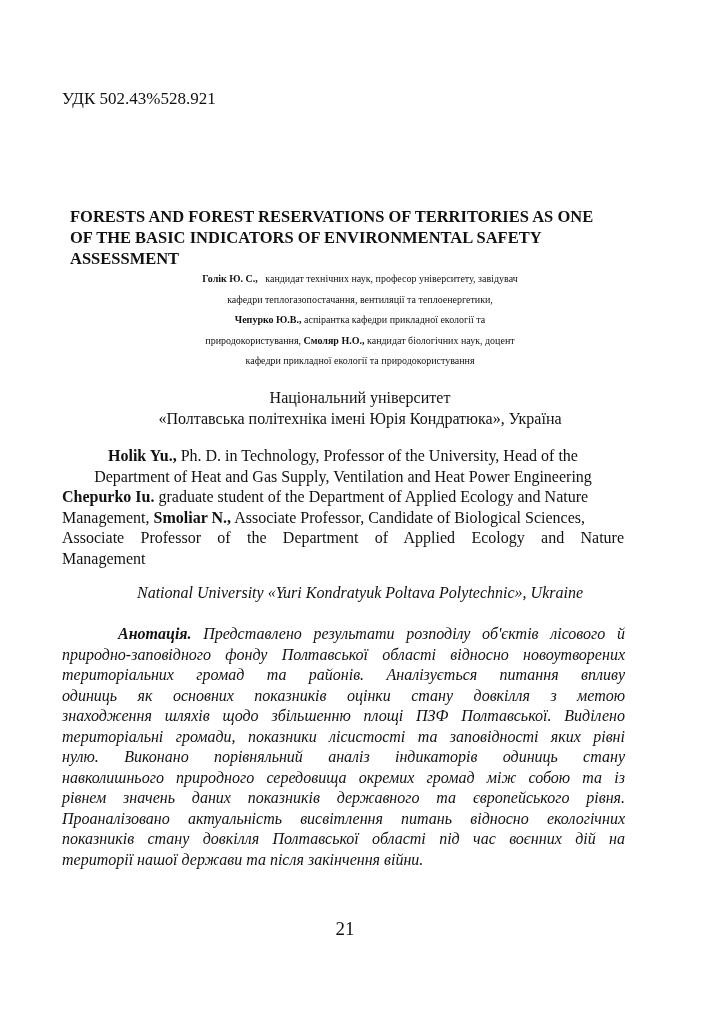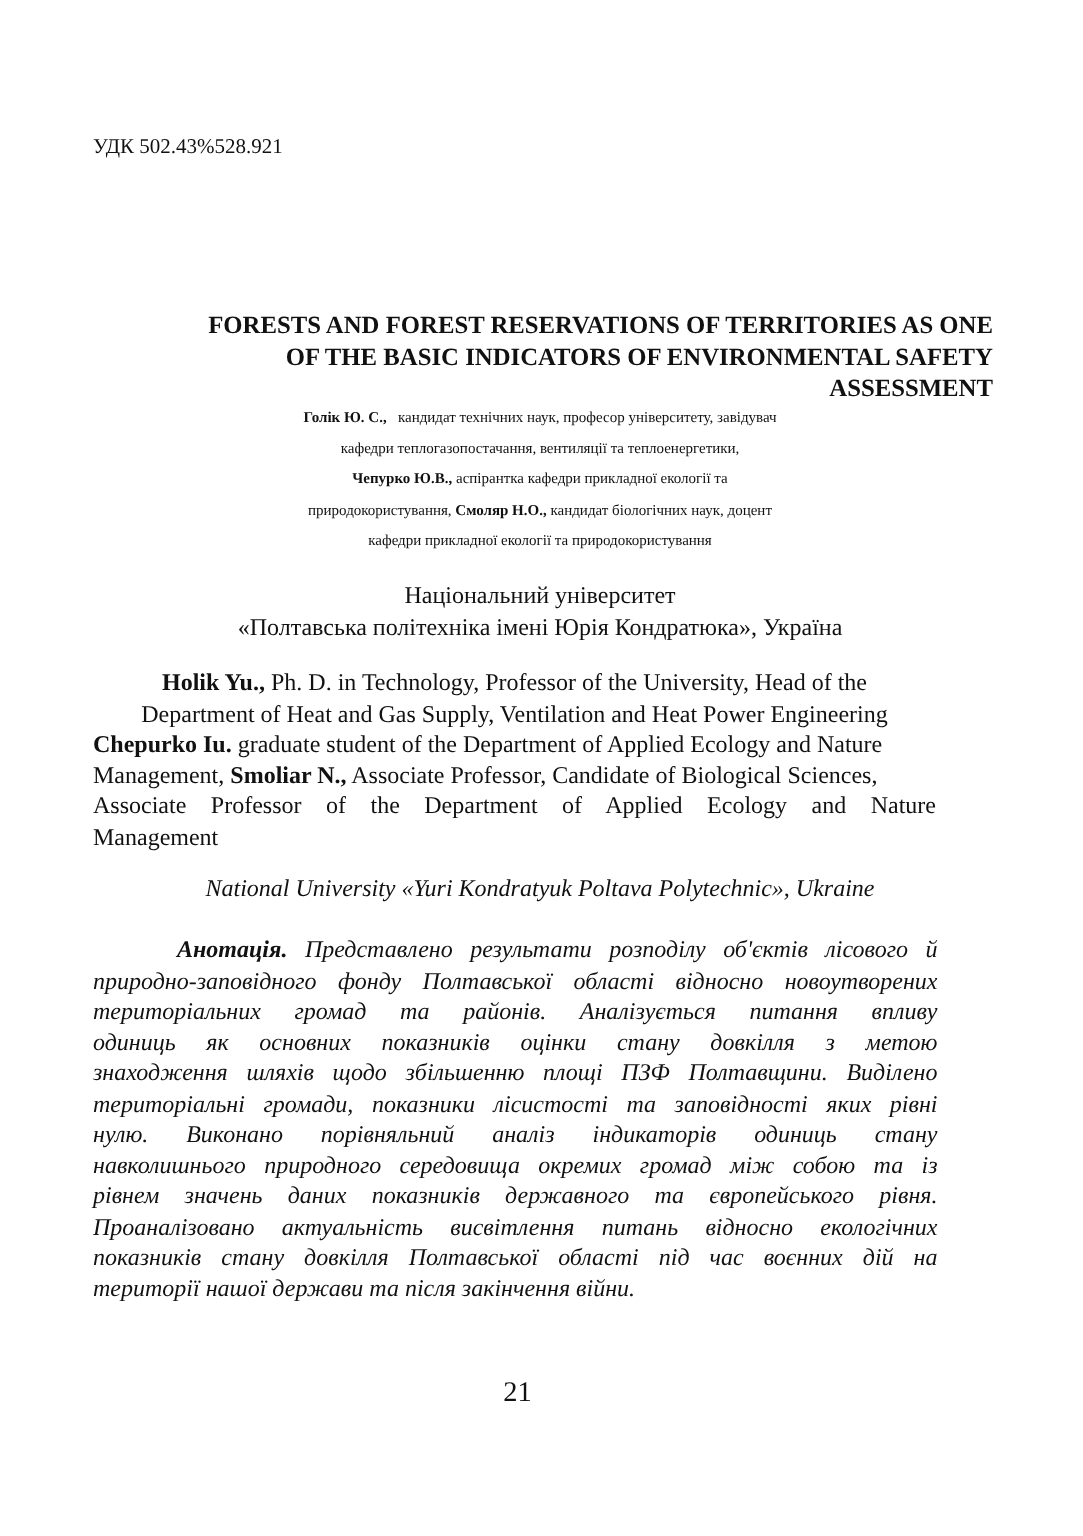--- a/index.html
+++ b/index.html
@@ -17,21 +17,21 @@
     }
     .page {
       position: absolute;
       left: 0; top: 0;
       width: 722px; height: 1024px;
     }
     .udk {
       position: absolute;
       left: 62px;
       top: 89px;
-      font-size: 14px;
+      font-size: 17px;
       line-height: 20px;
     }
     .block {
       position: absolute;
       left: 62px;
       width: 562px;
     }
     .title-ua {
       top: 127px;
       left: 60px;
@@ -40,23 +40,23 @@
       font-weight: bold;
       font-size: 16.5px;
       line-height: 21px;
     }
     .title-ua span { display: block; }
     .title-ua .l1 { padding-left: 60px; }
     .title-ua .l2 { padding-left: 0px; margin-left: -30px; }
     .title-ua .l3 { padding-left: 80px; }
     .title-en {
       top: 206px;
-      left: 58px;
-      width: 604px;
-      text-align: right;
+      left: 70px;
+      width: 604px;
+      text-align: left;
       font-weight: bold;
       font-size: 16.5px;
       line-height: 21px;
     }
     .authors-ua {
       top: 269px;
       left: 58px;
       width: 604px;
       text-align: center;
       font-size: 10px;
@@ -178,21 +178,21 @@
   <div class="block affil-en">National University «Yuri Kondratyuk Poltava Polytechnic», Ukraine</div>
 
   <div class="block abstract">
     <span class="ln first">
       <b>Анотація.</b>
       <span>Представлено результати розподілу об'єктів лісового й</span>
     </span>
     <span class="ln">природно-заповідного фонду Полтавської області відносно новоутворених</span>
     <span class="ln">територіальних громад та районів. Аналізується питання впливу</span>
     <span class="ln">одиниць як основних показників оцінки стану довкілля з метою</span>
-    <span class="ln">знаходження шляхів щодо збільшенню площі ПЗФ Полтавщини. Виділено</span>
+    <span class="ln">знаходження шляхів щодо збільшенню площі ПЗФ Полтавської. Виділено</span>
     <span class="ln">територіальні громади, показники лісистості та заповідності яких рівні</span>
     <span class="ln">нулю. Виконано порівняльний аналіз індикаторів одиниць стану</span>
     <span class="ln">навколишнього природного середовища окремих громад між собою та із</span>
     <span class="ln">рівнем значень даних показників державного та європейського рівня.</span>
     <span class="ln">Проаналізовано актуальність висвітлення питань відносно екологічних</span>
     <span class="ln">показників стану довкілля Полтавської області під час воєнних дій на</span>
     <span class="ln last">території нашої держави та після закінчення війни.</span>
   </div>
 
   <div class="page-number">21</div>

